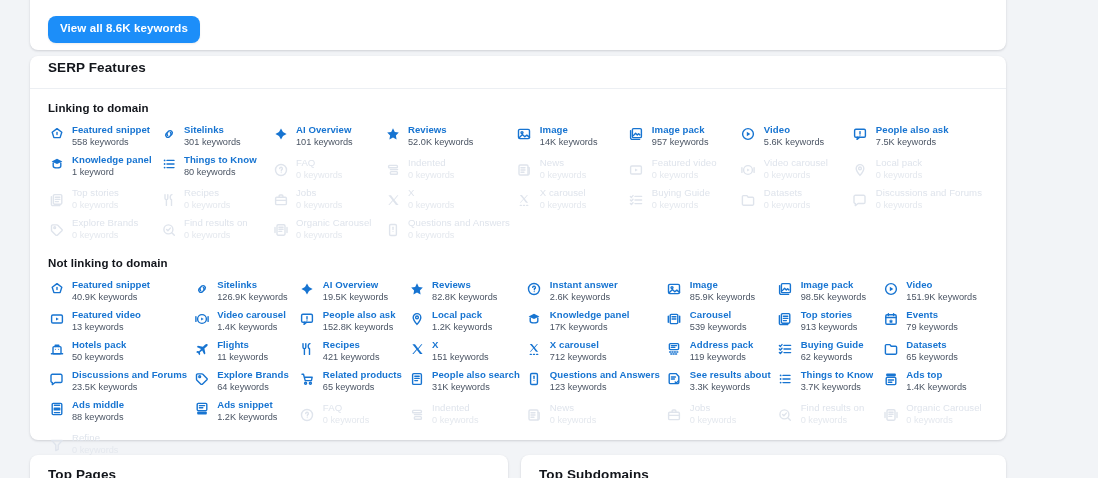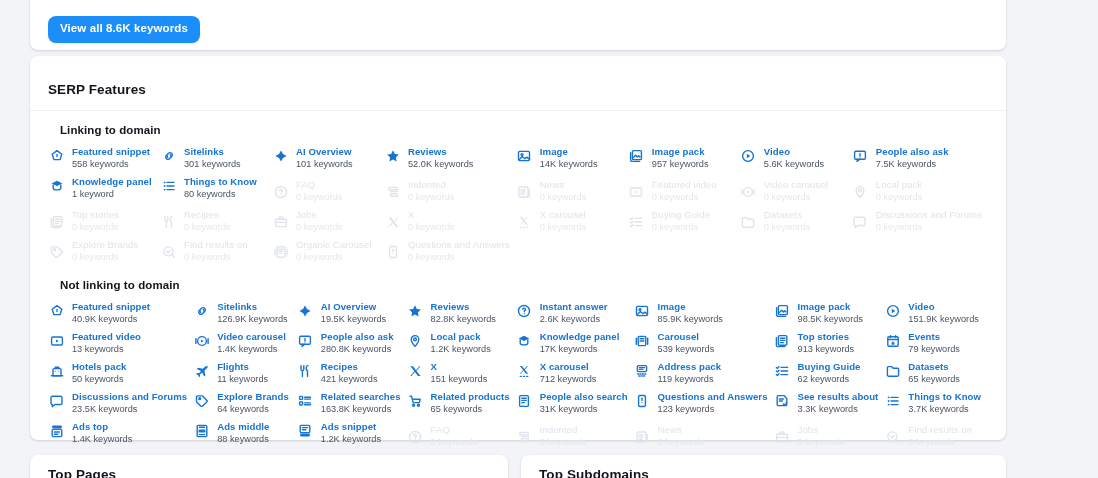--- a/index.html
+++ b/index.html
@@ -37,28 +37,28 @@
   }
 
   
   .card-serp {
     position:absolute; left:30px; top:56px; width:976px; height:384px;
     background:#fff; border-radius:8px;
     box-shadow: 0 1px 2px rgba(16,24,40,.06), 0 1px 3px rgba(16,24,40,.10);
   }
   .card-title {
     font-size:13.5px; font-weight:700; color:#12151b;
-    padding:26px 18px 13px 18px;
+    padding:4px 18px 13px 18px;
     border-bottom:1px solid #eceff3;
     letter-spacing:.1px;
   }
   .section { padding: 13px 18px 0 18px; }
   .section-title {
     font-size:11.5px; font-weight:700; color:#12151b;
-    margin:0 0 10px 12px; letter-spacing:.1px;
+    margin:0 0 10px 0; letter-spacing:.1px;
   }
 
   .grid {
     display:grid;
     grid-template-columns: repeat(8, 1fr);
     row-gap: 0px;
     column-gap: 0px;
   }
   .feat {
     display:flex; align-items:flex-start; gap:7px;
@@ -606,21 +606,21 @@
               <span class="ficon">
                 <svg width="16" height="16" viewBox="0 0 16 16">
                   <rect x="2.6" y="3.2" width="10.8" height="8" rx="1.3" stroke="currentColor" fill="none" stroke-width="1.4" stroke-linecap="round" stroke-linejoin="round"></rect>
                   <path d="M5.6 11.2 5 13.4l2.7-2.2" stroke="currentColor" fill="none" stroke-width="1.4" stroke-linecap="round" stroke-linejoin="round"></path>
                   <path d="M8 5.6v2.4" stroke="currentColor" fill="none" stroke-width="1.4" stroke-linecap="round" stroke-linejoin="round"></path>
                   <circle cx="8" cy="9.3" r=".55" fill="currentColor"></circle>
                 </svg>
               </span>
               <span class="ftext">
                 <div class="fname">People also ask</div>
-                <div class="fcount">280.8K keywords</div>
+                <div class="fcount">152.8K keywords</div>
               </span>
             </div>
             <div class="feat on">
               <span class="ficon">
                 <svg width="16" height="16" viewBox="0 0 16 16">
                   <path d="M8 2.6c2.1 0 3.8 1.7 3.8 3.8 0 2.7-3.8 7-3.8 7s-3.8-4.3-3.8-7C4.2 4.3 5.9 2.6 8 2.6z" stroke="currentColor" fill="none" stroke-width="1.4" stroke-linecap="round" stroke-linejoin="round"></path>
                   <circle cx="8" cy="6.4" r="1.4" stroke="currentColor" fill="none" stroke-width="1.4" stroke-linecap="round" stroke-linejoin="round"></circle>
                 </svg>
               </span>
               <span class="ftext">
@@ -791,33 +791,20 @@
             <div class="feat on">
               <span class="ficon">
                 <svg width="16" height="16" viewBox="0 0 16 16">
                   <path d="M13.2 8.4 8.6 13a1.3 1.3 0 0 1-1.9 0L2.9 9.2a1.3 1.3 0 0 1-.4-.9V4.1a1.2 1.2 0 0 1 1.2-1.2h4.2a1.3 1.3 0 0 1 .9.4l4.4 4.4" stroke="currentColor" fill="none" stroke-width="1.4" stroke-linecap="round" stroke-linejoin="round"></path>
                   <circle cx="5.7" cy="5.7" r=".9" stroke="currentColor" fill="none" stroke-width="1.4" stroke-linecap="round" stroke-linejoin="round"></circle>
                 </svg>
               </span>
               <span class="ftext">
                 <div class="fname">Explore Brands</div>
                 <div class="fcount">64 keywords</div>
-              </span>
-            </div>
-            <div class="feat on">
-              <span class="ficon">
-                <svg width="16" height="16" viewBox="0 0 16 16">
-                  <rect x="2.6" y="3.4" width="3" height="3" rx=".7" stroke="currentColor" fill="none" stroke-width="1.4" stroke-linecap="round" stroke-linejoin="round"></rect>
-                  <rect x="2.6" y="9" width="3" height="3" rx=".7" stroke="currentColor" fill="none" stroke-width="1.4" stroke-linecap="round" stroke-linejoin="round"></rect>
-                  <path d="M7.6 4.3h5.8M7.6 6.1h5.8M7.6 9.9h5.8M7.6 11.7h5.8" stroke="currentColor" fill="none" stroke-width="1.4" stroke-linecap="round" stroke-linejoin="round"></path>
-                </svg>
-              </span>
-              <span class="ftext">
-                <div class="fname">Related searches</div>
-                <div class="fcount">163.8K keywords</div>
               </span>
             </div>
             <div class="feat on">
               <span class="ficon">
                 <svg width="16" height="16" viewBox="0 0 16 16">
                   <path d="M3 3.2h1.5l1.7 6.4h5.6" stroke="currentColor" fill="none" stroke-width="1.4" stroke-linecap="round" stroke-linejoin="round"></path>
                   <path d="M6.2 6.2h7l-.8 3.4" stroke="currentColor" fill="none" stroke-width="1.4" stroke-linecap="round" stroke-linejoin="round"></path>
                   <circle cx="6.6" cy="12.2" r="1" stroke="currentColor" fill="none" stroke-width="1.4" stroke-linecap="round" stroke-linejoin="round"></circle>
                   <circle cx="11.4" cy="12.2" r="1" stroke="currentColor" fill="none" stroke-width="1.4" stroke-linecap="round" stroke-linejoin="round"></circle>
                 </svg>

